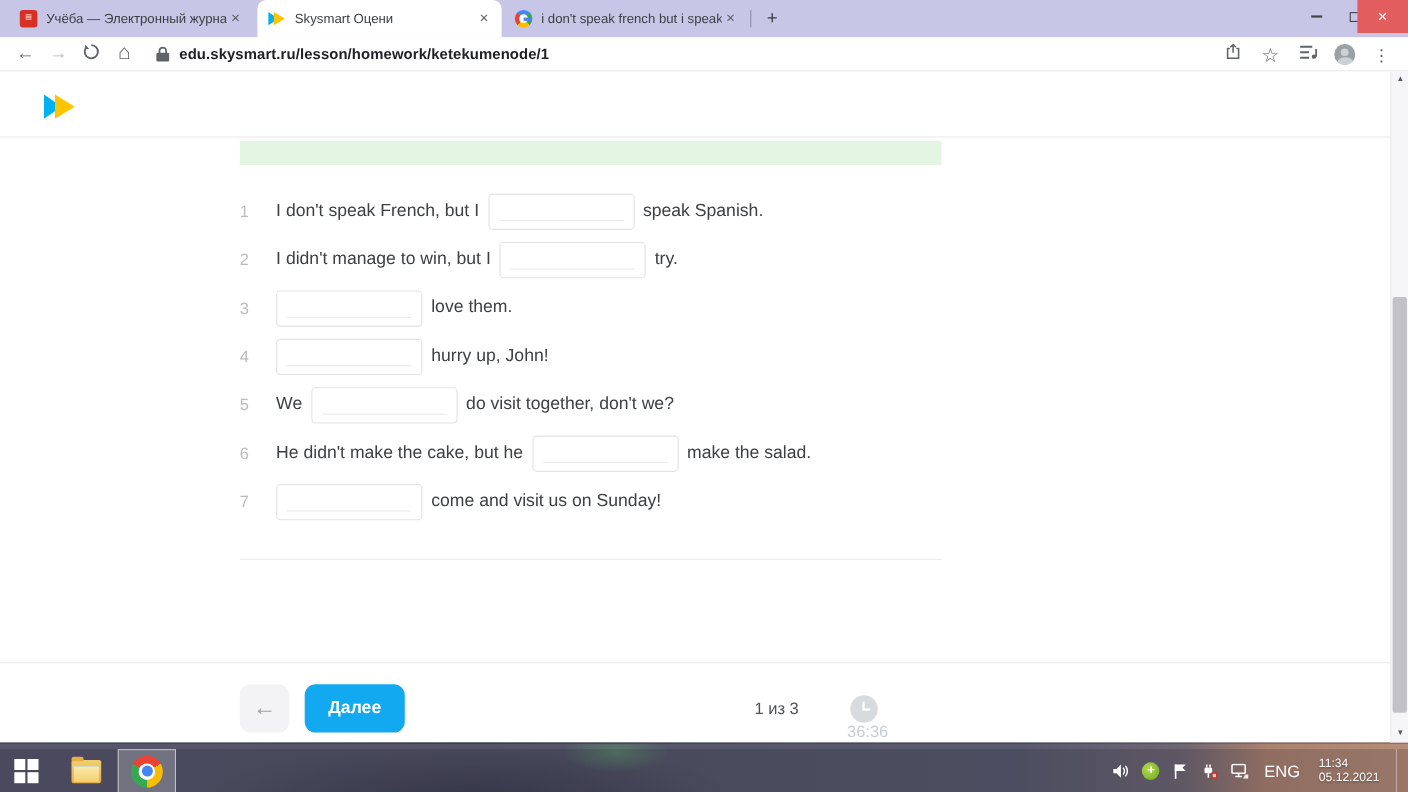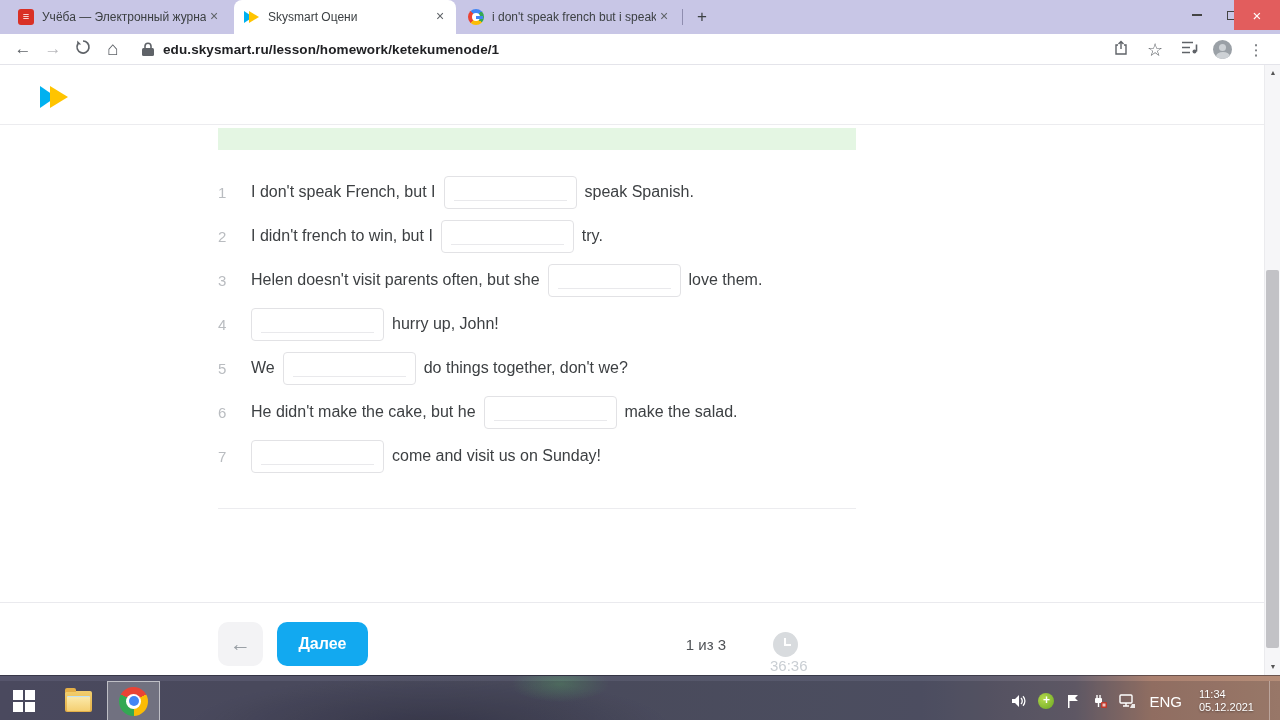--- a/index.html
+++ b/index.html
@@ -188,40 +188,39 @@
 
   <div class="rows">
     <div class="row">
       <span class="rownum">1</span>
       <span class="seg">I don't speak French, but I</span>
       <input class="answer" type="text" style="">
       <span class="seg">speak Spanish.</span>
     </div>
     <div class="row">
       <span class="rownum">2</span>
-      <span class="seg">I didn't french to win, but I</span>
+      <span class="seg">I didn't manage to win, but I</span>
       <input class="answer" type="text" style="">
       <span class="seg">try.</span>
     </div>
     <div class="row">
       <span class="rownum">3</span>
-      <span class="seg">Helen doesn't visit parents often, but she</span>
       <input class="answer" type="text" style="">
       <span class="seg">love them.</span>
     </div>
     <div class="row">
       <span class="rownum">4</span>
       <input class="answer" type="text" style="">
       <span class="seg">hurry up, John!</span>
     </div>
     <div class="row">
       <span class="rownum">5</span>
       <span class="seg">We</span>
       <input class="answer" type="text" style="">
-      <span class="seg">do things together, don't we?</span>
+      <span class="seg">do visit together, don't we?</span>
     </div>
     <div class="row">
       <span class="rownum">6</span>
       <span class="seg">He didn't make the cake, but he</span>
       <input class="answer" type="text" style="">
       <span class="seg">make the salad.</span>
     </div>
     <div class="row">
       <span class="rownum">7</span>
       <input class="answer" type="text" style="">

